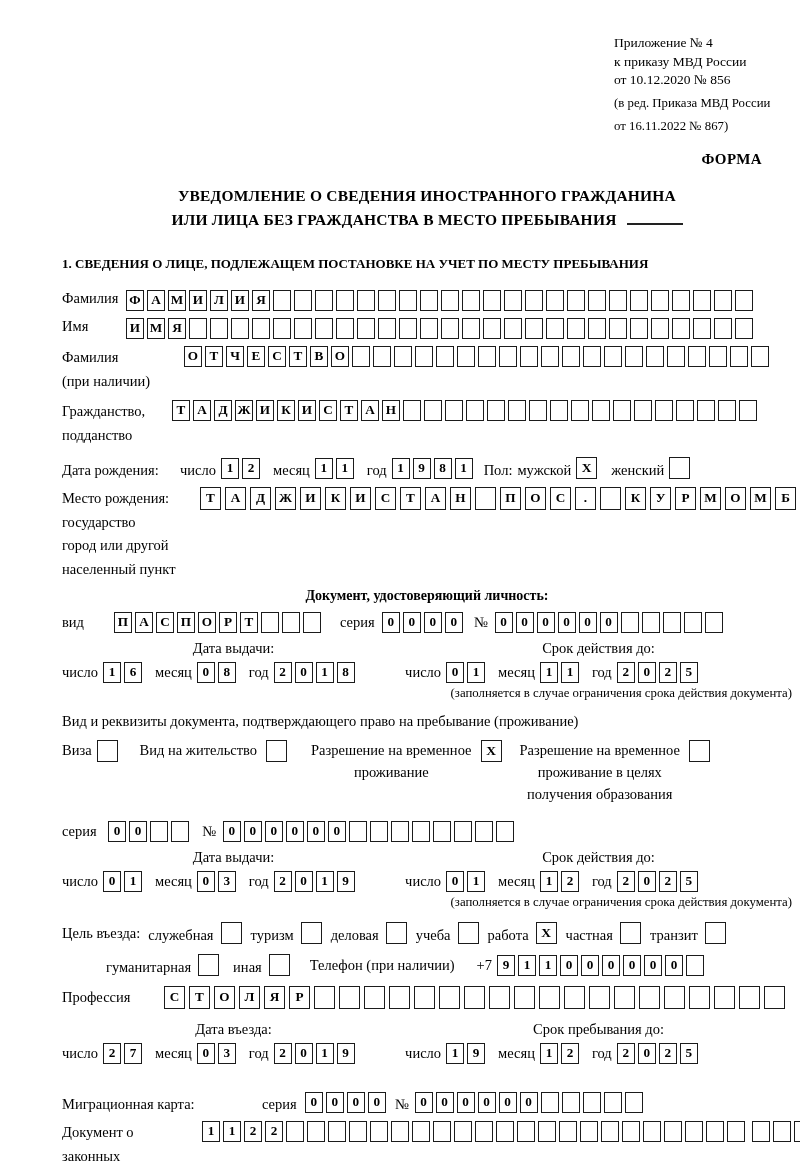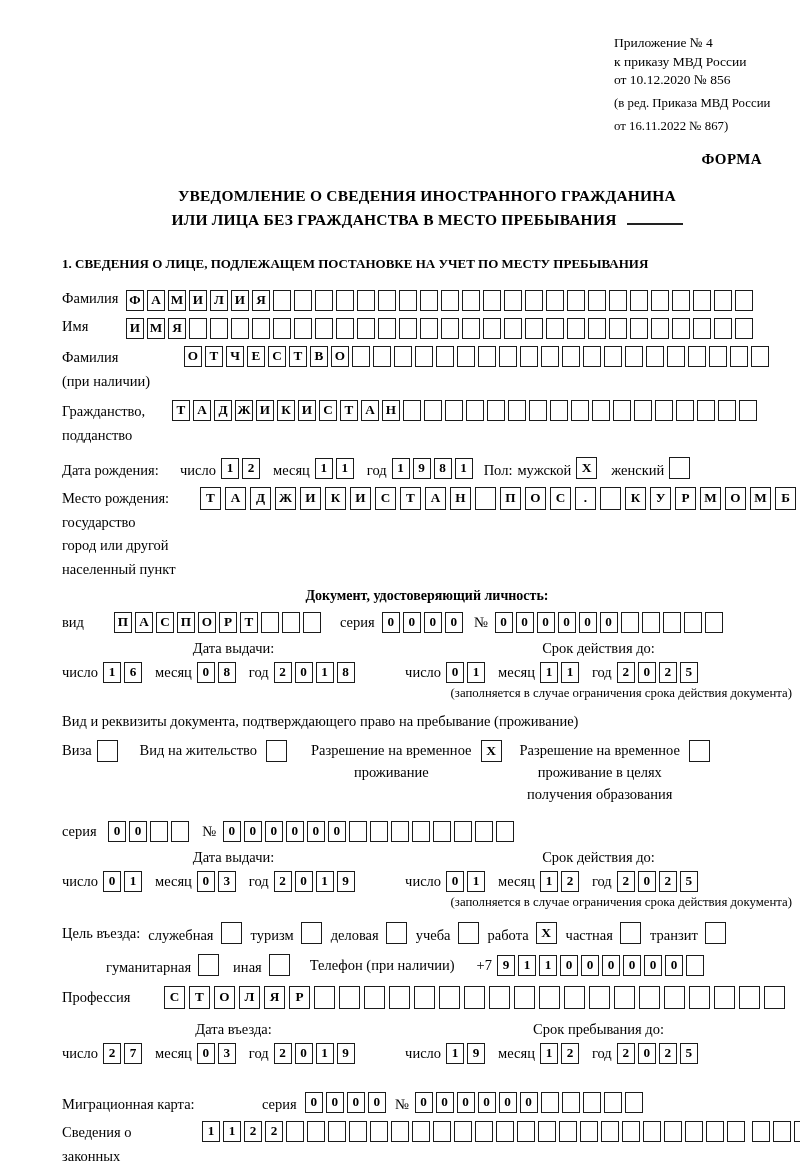--- a/index.html
+++ b/index.html
@@ -632,21 +632,21 @@
         <span class="cell"></span>
         <span class="cell"></span>
         <span class="cell"></span>
         <span class="cell"></span>
         <span class="cell"></span>
       </span>
   </div>
 
   <div class="row" style="margin-top:8px">
     <span class="lbl-col" style="width:140px">
-      <div>Сведения о</div>
+      <div>Документ о</div>
       <div>законных</div>
 
     </span>
     <span>
       <div class="cells" style="margin-bottom:10px">
           <span class="cell">1</span>
           <span class="cell">1</span>
           <span class="cell">2</span>
           <span class="cell">2</span>
           <span class="cell"></span>

